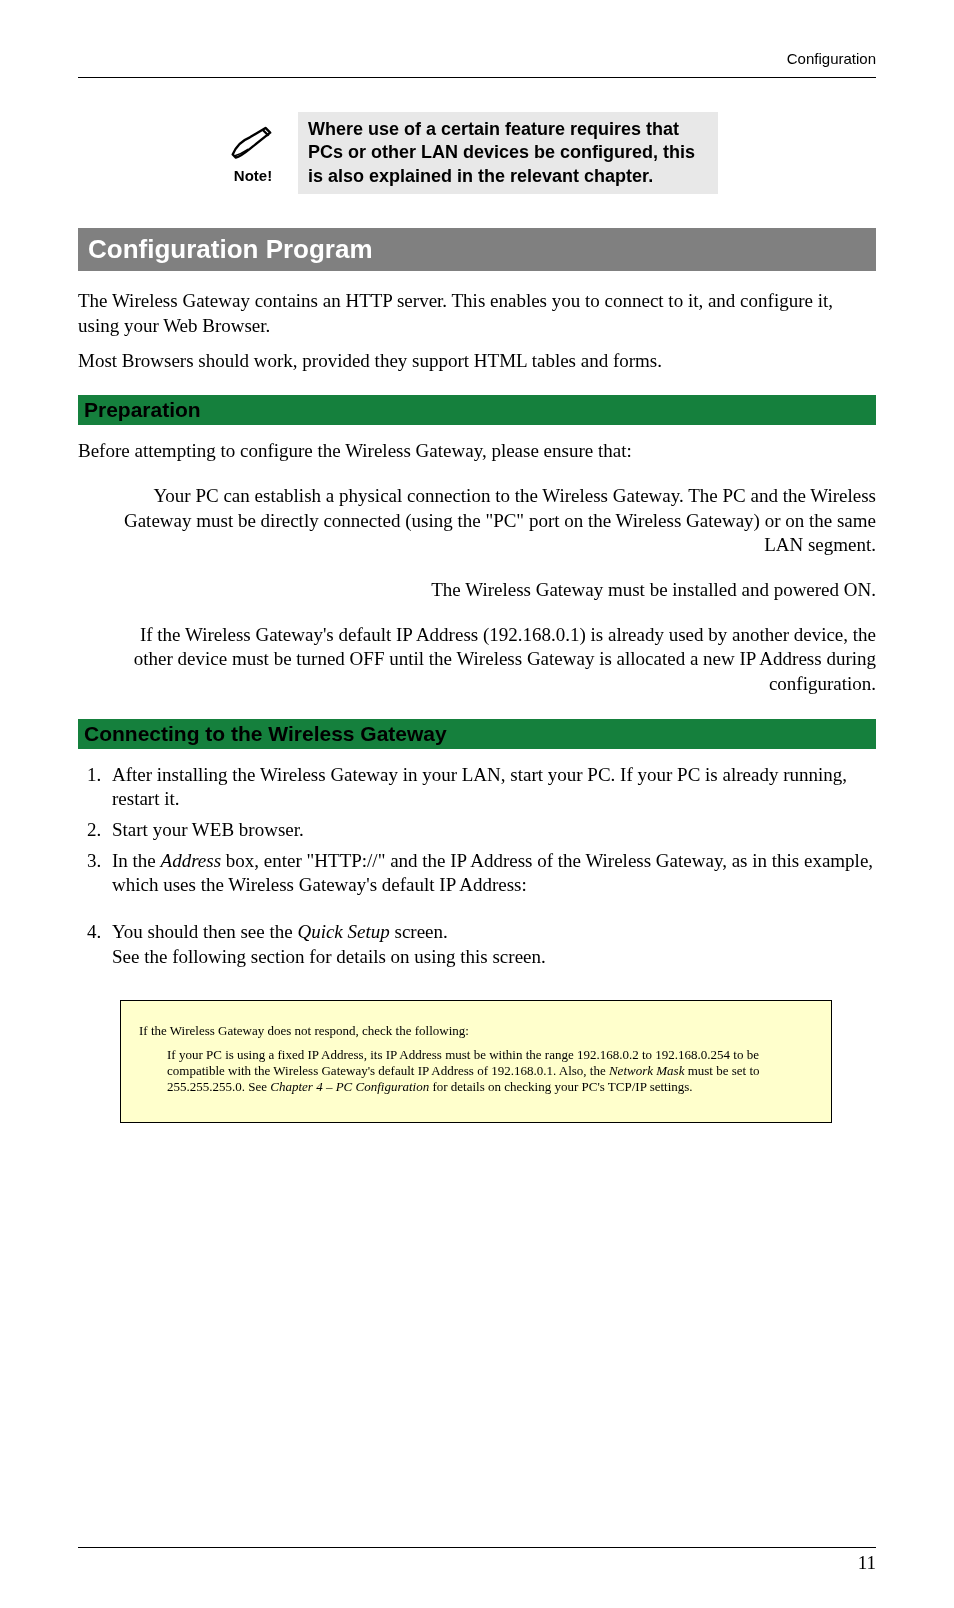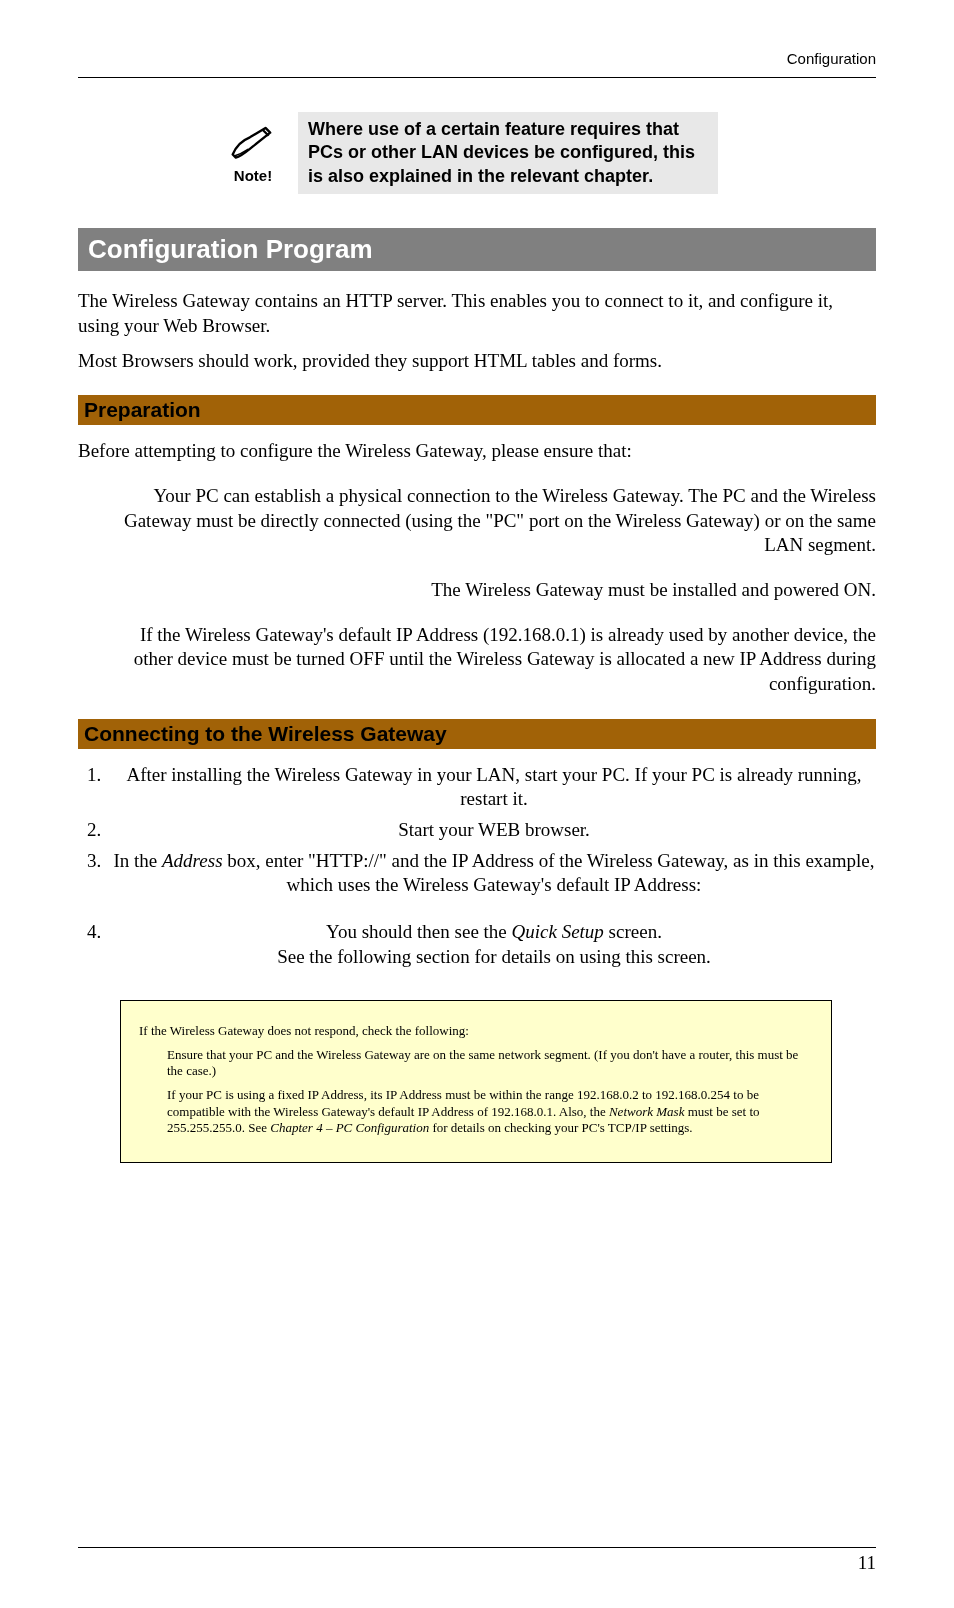--- a/index.html
+++ b/index.html
@@ -61,21 +61,21 @@
   h1.section-bar {
     background: #808080;
     color: #fff;
     font-family: Arial, Helvetica, sans-serif;
     font-weight: bold;
     font-size: 26px;
     padding: 6px 10px;
     margin: 20px 0 18px 0;
   }
   h2.sub-bar {
-    background: #a16207;
+    background: #15803d;
     color: #000;
     font-family: Arial, Helvetica, sans-serif;
     font-weight: bold;
     font-size: 21px;
     padding: 3px 6px;
     margin: 22px 0 14px 0;
   }
   p.body {
     font-size: 19px;
     line-height: 1.3;
@@ -90,21 +90,20 @@
   }
   ol.numbered {
     font-size: 19px;
     line-height: 1.3;
     padding-left: 28px;
     margin: 10px 0;
   }
   ol.numbered li {
     padding-left: 6px;
     margin-bottom: 6px;
-    text-align: center;
   }
   .italic { font-style: italic; }
   .callout-box {
     border: 1.5px solid #000;
     background: #ffffcc;
     margin: 30px 0 30px 42px;
     width: 712px;
     padding: 14px 18px 18px 18px;
     box-sizing: border-box;
   }
@@ -186,21 +185,20 @@
   <ol class="numbered" start="4" style="margin-top:22px;">
     <li>
       <span>You should then see the </span><span class="italic">Quick Setup</span><span> screen.</span><br>
       <span>See the following section for details on using this screen.</span>
     </li>
   </ol>
 
   <div class="callout-box">
     <p>If the Wireless Gateway does not respond, check the following:</p>
     <div class="callout-indent">
-      <p>Ensure that your PC and the Wireless Gateway are on the same network segment. (If you don't have a router, this must be the case.)</p>
       <p>
         <span>If your PC is using a fixed IP Address, its IP Address must be within the range 192.168.0.2 to 192.168.0.254 to be compatible with the Wireless Gateway's default IP Address of 192.168.0.1. Also, the </span><span class="italic">Network Mask</span><span> must be set to 255.255.255.0. See </span><span class="italic">Chapter 4 – PC Configuration</span><span> for details on checking your PC's TCP/IP settings.</span>
       </p>
     </div>
   </div>
 
   <div class="footer-line"></div>
   <div class="page-number">11</div>
 
 </div>

